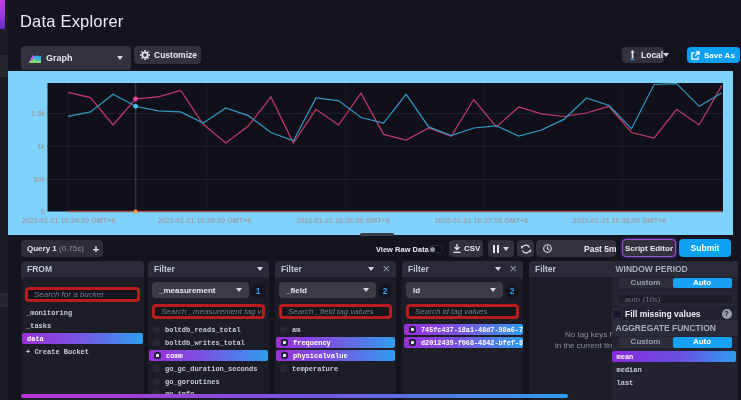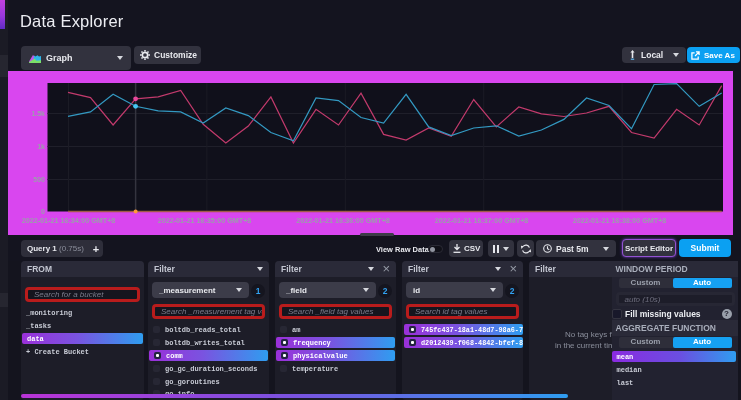--- a/index.html
+++ b/index.html
@@ -62,38 +62,38 @@
       <line x1="0" y1="5" x2="1.6" y2="5"></line>
         <line x1="8.4" y1="5" x2="10" y2="5"></line>
       <line x1="1.5" y1="1.5" x2="2.6" y2="2.6"></line>
         <line x1="7.4" y1="7.4" x2="8.5" y2="8.5"></line>
       <line x1="1.5" y1="8.5" x2="2.6" y2="7.4"></line>
         <line x1="7.4" y1="2.6" x2="8.5" y2="1.5"></line>
     </g>
   </svg>
   <span>Customize</span>
 </div>
-<div class="btn abs" style="left:622px;top:47px;width:64px;height:16px;padding:0 7px;font-size:8.5px;">
+<div class="btn abs" style="left:622px;top:47px;width:42px;height:16px;padding:0 7px;font-size:8.5px;">
   <svg width="7" height="10" viewBox="0 0 7 10" style="margin-right:5px;">
     <polygon points="3.5,0 5.6,2.6 1.4,2.6" fill="#e8e9ee"></polygon>
     <rect x="2.7" y="2" width="1.6" height="6" fill="#e8e9ee"></rect>
     <rect x="1.8" y="8.6" width="3.4" height="1.2" fill="#5fb6f0"></rect>
   </svg>
   <span>Local</span>
   <span class="caret" style="margin-left:auto;"></span>
 </div>
 <div class="btn blue abs" style="left:687px;top:47px;width:53px;height:16px;padding:0 4px;font-size:8px;">
   <svg width="9" height="9" viewBox="0 0 10 10" style="margin-right:4px;">
     <path fill="none" stroke="#fff" stroke-width="1.4" d="M8 6v3H1V2h3"></path>
     <path fill="none" stroke="#fff" stroke-width="1.4" d="M5.5 1H9v3.5M9 1L4.5 5.5"></path>
   </svg>
   <span>Save As</span>
 </div>
 
-<div class="abs" style="left:8px;top:71px;width:725px;height:164px;background:#d946ef;">
+<div class="abs" style="left:8px;top:71px;width:725px;height:164px;background:#7dd3fc;">
   <svg width="725" height="164" viewBox="0 0 725 164" style="display:block;">
 
     <rect x="39.5" y="12" width="675.5" height="128.5" fill="#10101b"></rect>
 
     <g stroke="#1f1f2a" stroke-width="1">
       <line x1="39.5" y1="42.5" x2="715" y2="42.5"></line>
       <line x1="39.5" y1="75.5" x2="715" y2="75.5"></line>
       <line x1="39.5" y1="108.5" x2="715" y2="108.5"></line>
     </g>
     <g stroke="#1b1b25" stroke-width="1">
@@ -151,21 +151,21 @@
     <span class="caret"></span>
   </div>
 <div class="btn abs" style="left:517px;top:240px;width:17px;height:17px;justify-content:center;">
   <svg width="10" height="10" viewBox="0 0 10 10">
     <path fill="none" stroke="#e8e9ee" stroke-width="1.2" d="M1.6 6.3a3.6 3.6 0 006.2 1.3"></path>
     <path fill="none" stroke="#e8e9ee" stroke-width="1.2" d="M8.4 3.7A3.6 3.6 0 002.2 2.4"></path>
     <path fill="#e8e9ee" d="M9.6 5.1L7.3 7.8l2.8.5z"></path>
     <path fill="#e8e9ee" d="M0.4 4.9L2.7 2.2l-2.8-.5z"></path>
   </svg>
 </div>
-<div class="btn abs" style="left:536px;top:240px;width:80px;height:17px;padding:0 7px;font-size:8.5px;">
+<div class="btn abs" style="left:536px;top:240px;width:80px;height:17px;padding:0 7px;font-size:8.5px;gap:28px;">
   <svg width="9" height="9" viewBox="0 0 9 9" style="margin-right:4px;">
     <circle cx="4.5" cy="4.5" r="3.8" fill="none" stroke="#e8e9ee" stroke-width="1.1"></circle>
     <path fill="none" stroke="#e8e9ee" stroke-width="1.1" d="M4.5 2.3v2.4l1.8 1"></path>
   </svg>
   <span>Past 5m</span>
   <span class="caret" style="margin-left:auto;"></span>
 </div>
 <div class="btn abs" style="left:622px;top:239px;width:54px;height:18px;justify-content:center;font-size:8px;background:#32323e;border:1px solid #9353d2;box-shadow:0 0 3px #7a3fd0;">Script Editor</div>
 <div class="btn blue abs" style="left:679px;top:239px;width:52px;height:18px;justify-content:center;font-size:8.5px;">Submit</div>
 

